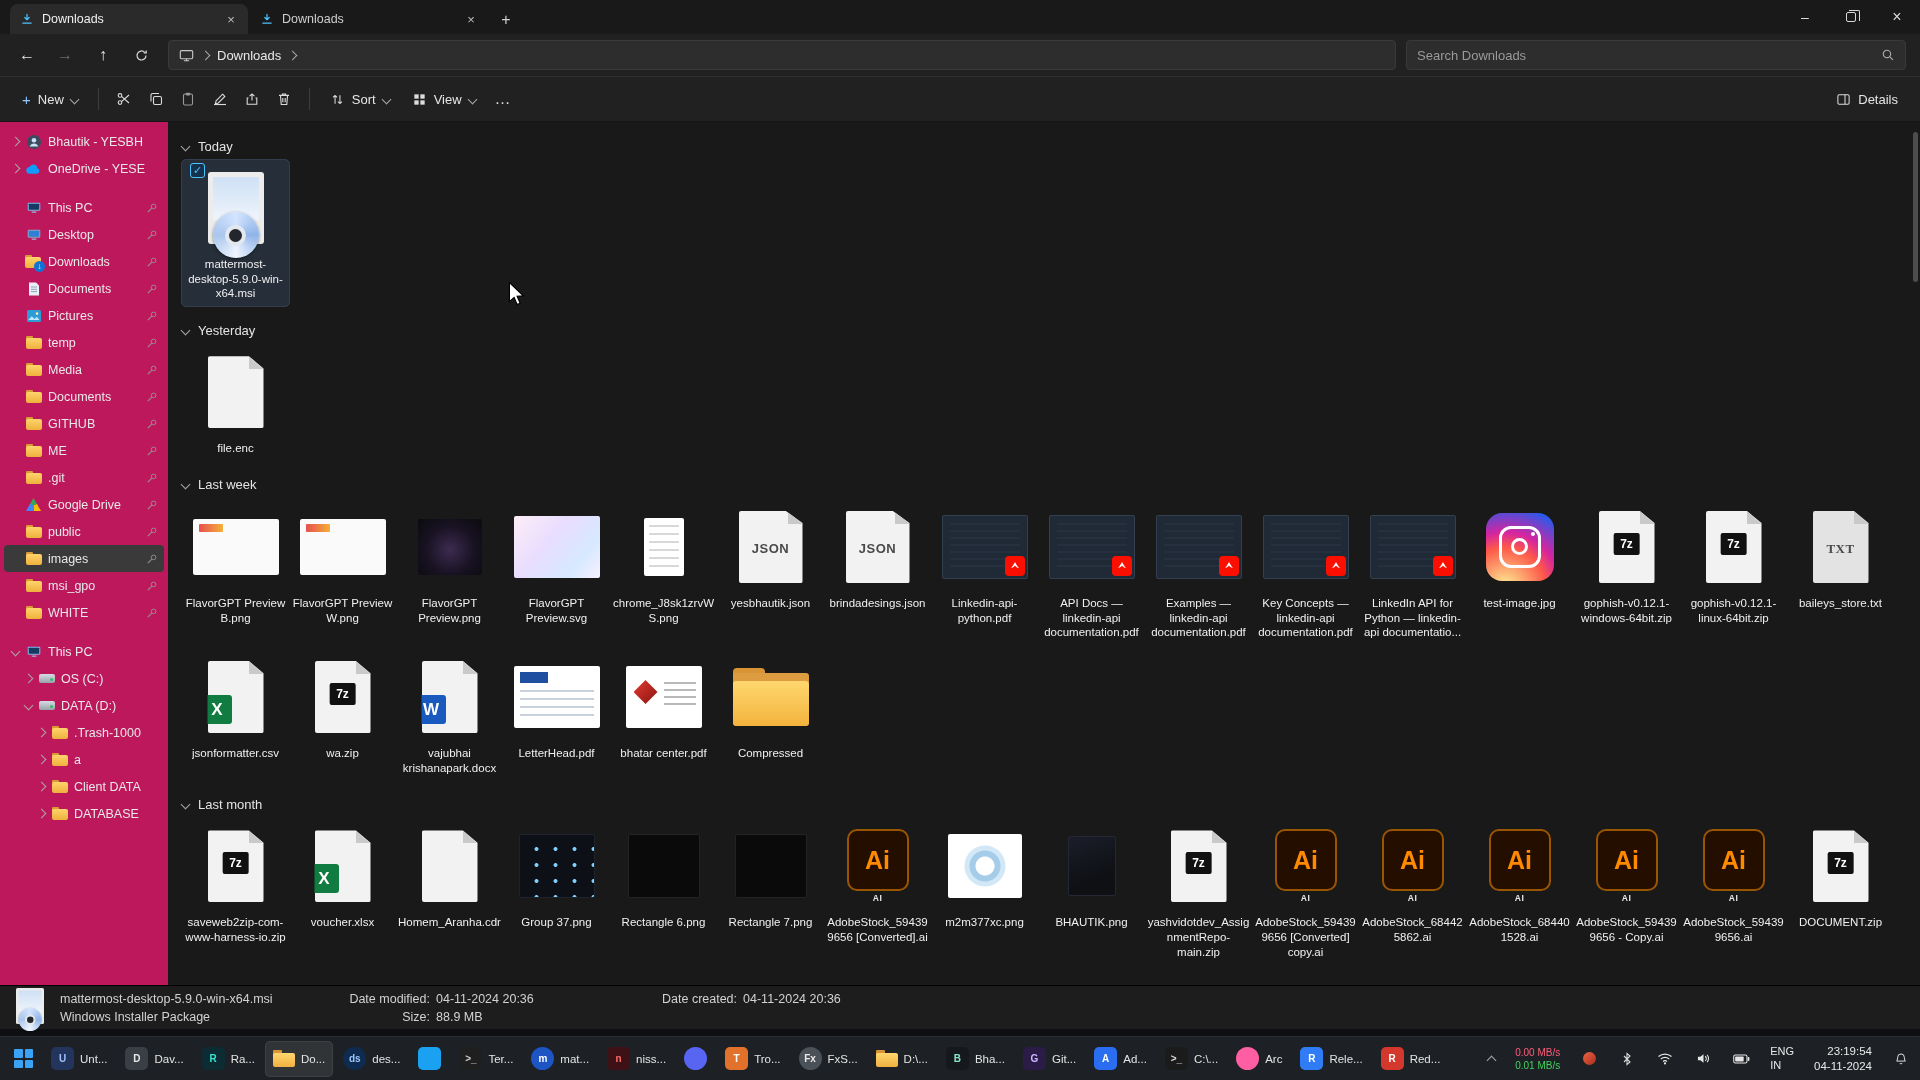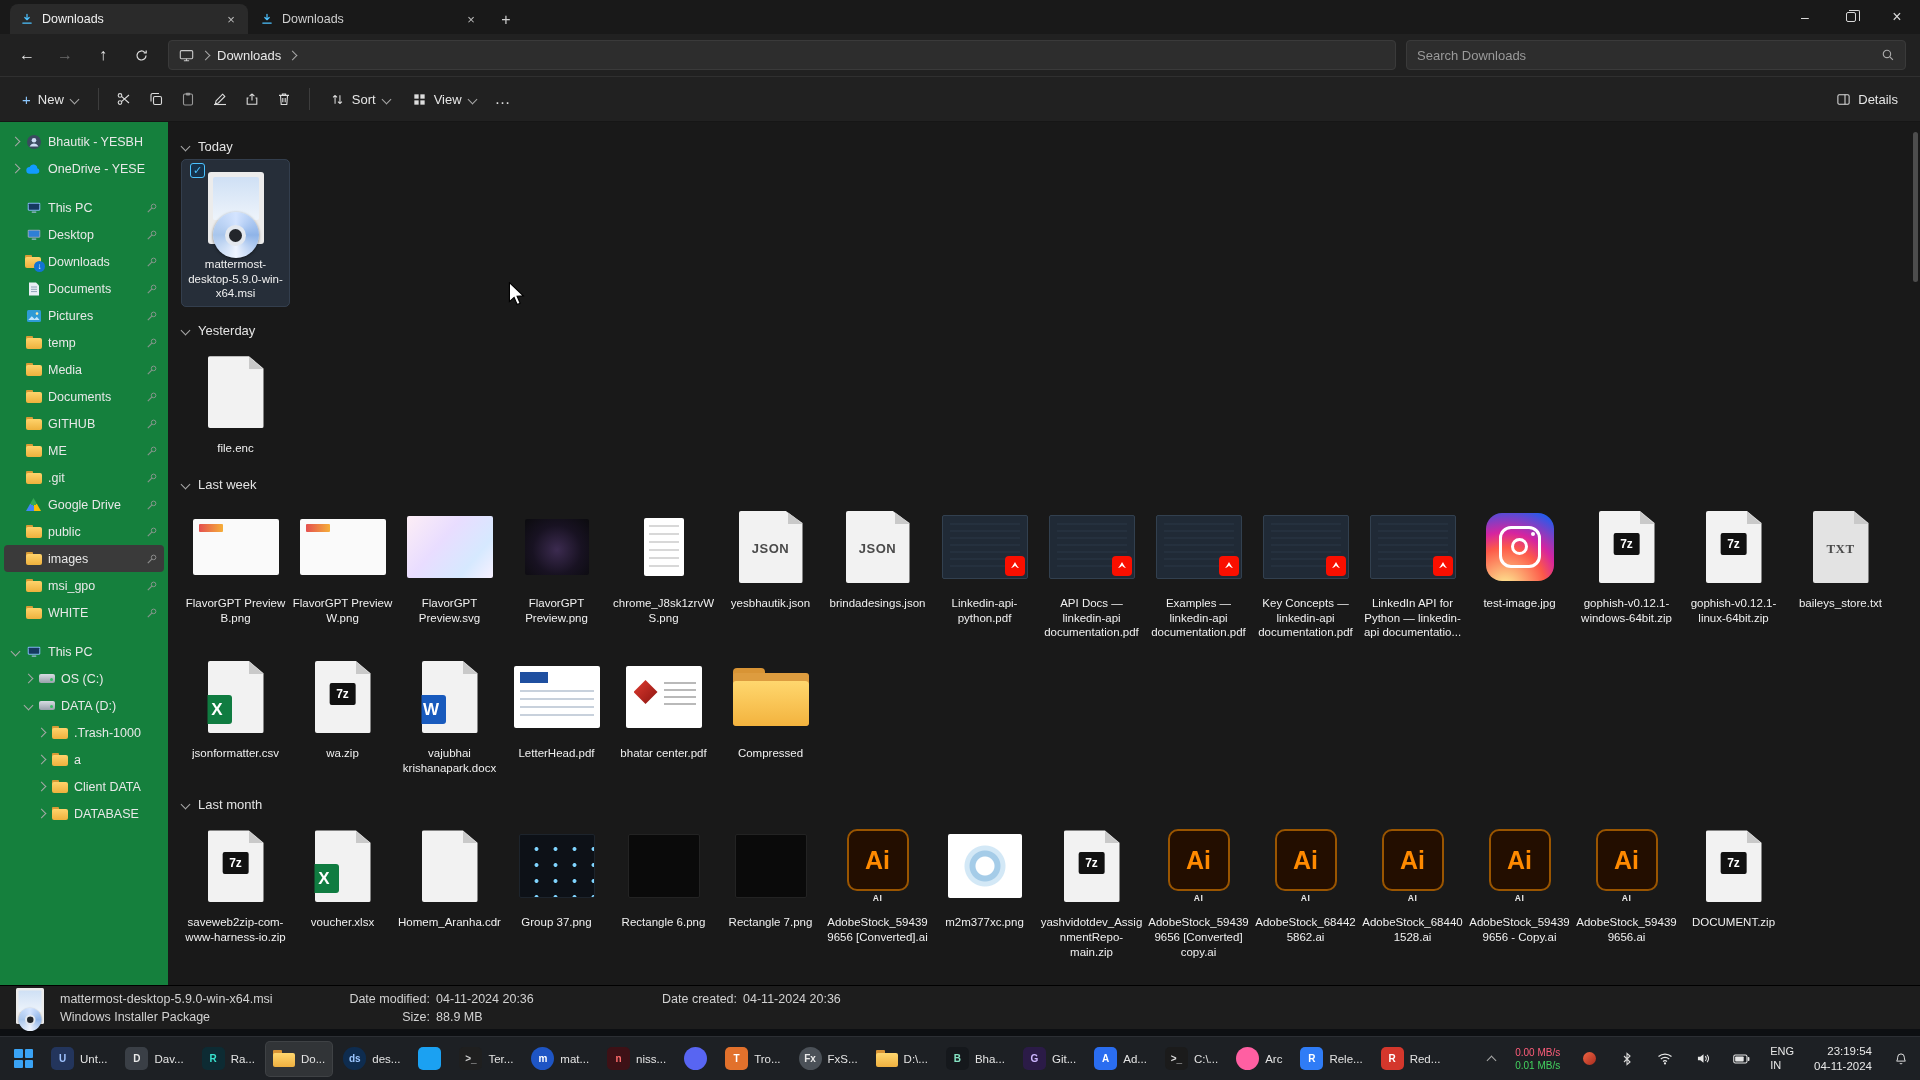--- a/index.html
+++ b/index.html
@@ -48,21 +48,21 @@
   
   .commandbar{height:46px;background:#212121;border-top:1px solid #303030;border-bottom:1px solid #161616;
               display:flex;align-items:center;gap:2px;padding:0 12px;flex:none;font-size:13px;}
   .cbtn{height:34px;display:flex;align-items:center;gap:7px;padding:0 10px;border-radius:4px;color:#e6e6e6;}
   .cico{width:30px;height:34px;display:flex;align-items:center;justify-content:center;border-radius:4px;}
   .csep{width:1px;height:22px;background:#3d3d3d;margin:0 8px;}
   .cb-right{margin-left:auto;display:flex;align-items:center;}
 
   
   .main{flex:1;display:flex;min-height:0;position:relative;background:#191919;}
-  .sidebar{width:168px;flex:none;background:#15803d;padding-top:6px;overflow:hidden;font-size:12.5px;}
+  .sidebar{width:168px;flex:none;background:#be185d;padding-top:6px;overflow:hidden;font-size:12.5px;}
   .sb-item{height:27px;display:flex;align-items:center;gap:6px;padding:0 6px 0 8px;margin:0 4px;border-radius:4px;white-space:nowrap;}
   .sb-item.sel{background:#3a3a3a;}
   .sb-item .slabel{overflow:hidden;text-overflow:ellipsis;flex:1;}
   .sb-gap{height:12px;}
   .sico{width:17px;height:17px;display:flex;align-items:center;justify-content:center;flex:none;}
   .pin{margin-left:auto;flex:none;opacity:.85;}
 
   .sf{width:16px;height:13px;position:relative;display:inline-block;}
   .sf::before{content:'';position:absolute;top:0;left:0;width:7px;height:4px;background:#d89b35;border-radius:1px 1px 0 0;}
   .sf::after{content:'';position:absolute;top:2px;left:0;right:0;bottom:0;background:linear-gradient(#ffd36b,#eeb13d);border-radius:2px;}
@@ -650,29 +650,29 @@
               <div class="tile">
                 <div class="thumb">
                   <div class="th th-white">
                     <i class="mini-logo"></i>
                   </div>
                 </div>
                 <div class="fname">FlavorGPT Preview W.png</div>
               </div>
               <div class="tile">
                 <div class="thumb">
+                  <div class="th th-dark"></div>
+                </div>
+                <div class="fname">FlavorGPT Preview.png</div>
+              </div>
+              <div class="tile">
+                <div class="thumb">
                   <div class="th th-pastel"></div>
                 </div>
                 <div class="fname">FlavorGPT Preview.svg</div>
-              </div>
-              <div class="tile">
-                <div class="thumb">
-                  <div class="th th-dark"></div>
-                </div>
-                <div class="fname">FlavorGPT Preview.png</div>
               </div>
               <div class="tile">
                 <div class="thumb">
                   <div class="th th-chrome"></div>
                 </div>
                 <div class="fname">chrome_J8sk1zrvWS.png</div>
               </div>
               <div class="tile">
                 <div class="thumb">
                   <div class="ic-doc wide">
@@ -890,20 +890,26 @@
                     <div class="ai-tag">AI</div>
                   </div>
                 </div>
                 <div class="fname">AdobeStock_594399656 [Converted].ai</div>
               </div>
               <div class="tile">
                 <div class="thumb">
                   <div class="th th-bubble"></div>
                 </div>
                 <div class="fname">m2m377xc.png</div>
+              </div>
+              <div class="tile">
+                <div class="thumb">
+                  <div class="th th-bh"></div>
+                </div>
+                <div class="fname">BHAUTIK.png</div>
               </div>
               <div class="tile">
                 <div class="thumb">
                   <div class="ic-doc">
                     <span class="z7">7z</span>
                   </div>
                 </div>
                 <div class="fname">yashvidotdev_AssignmentRepo-main.zip</div>
               </div>
               <div class="tile">

